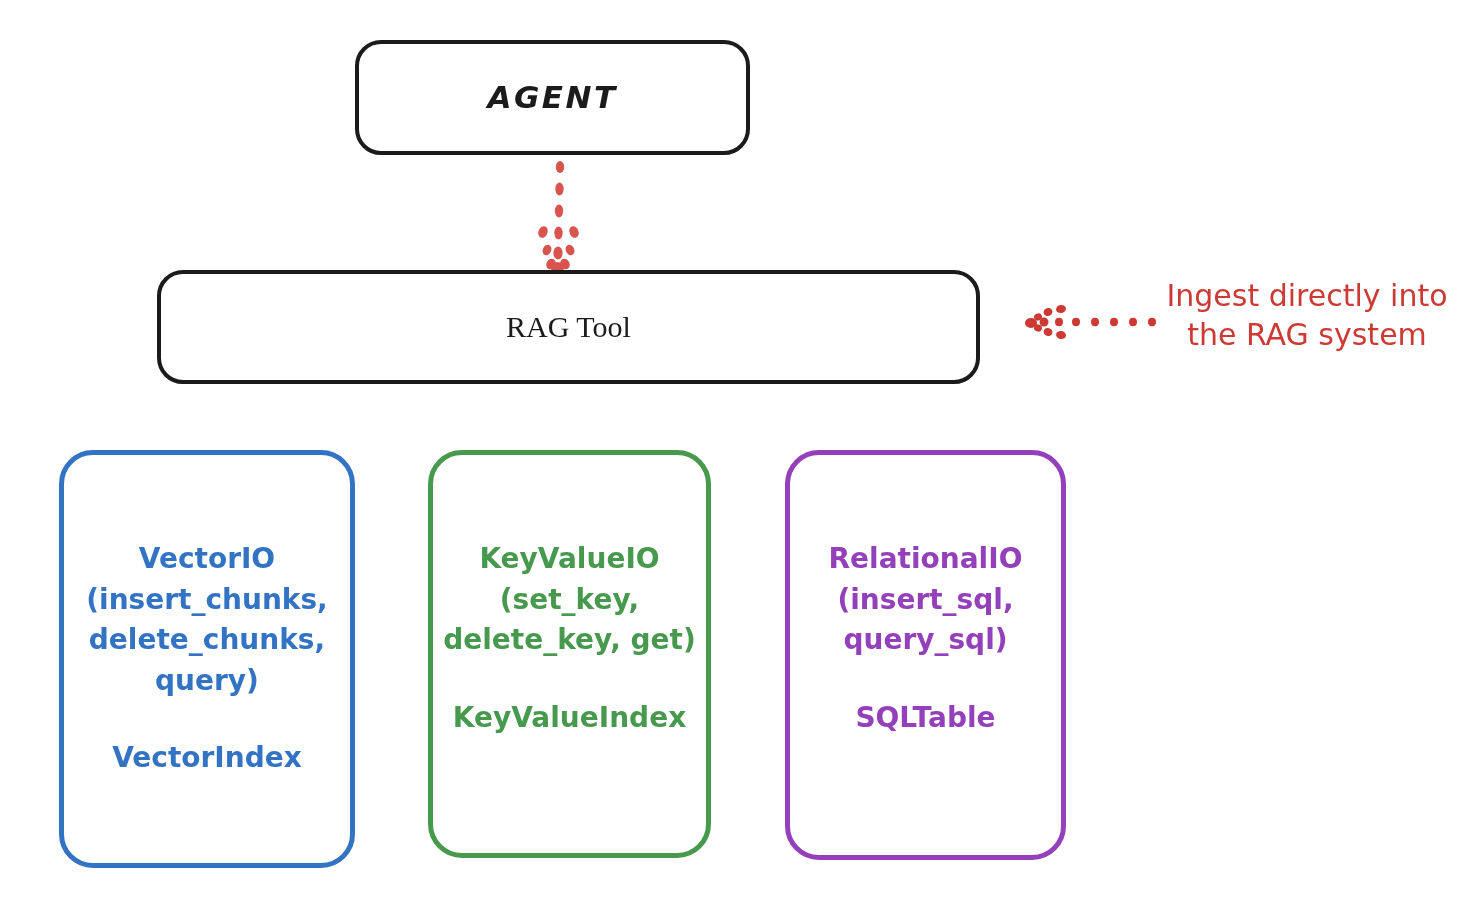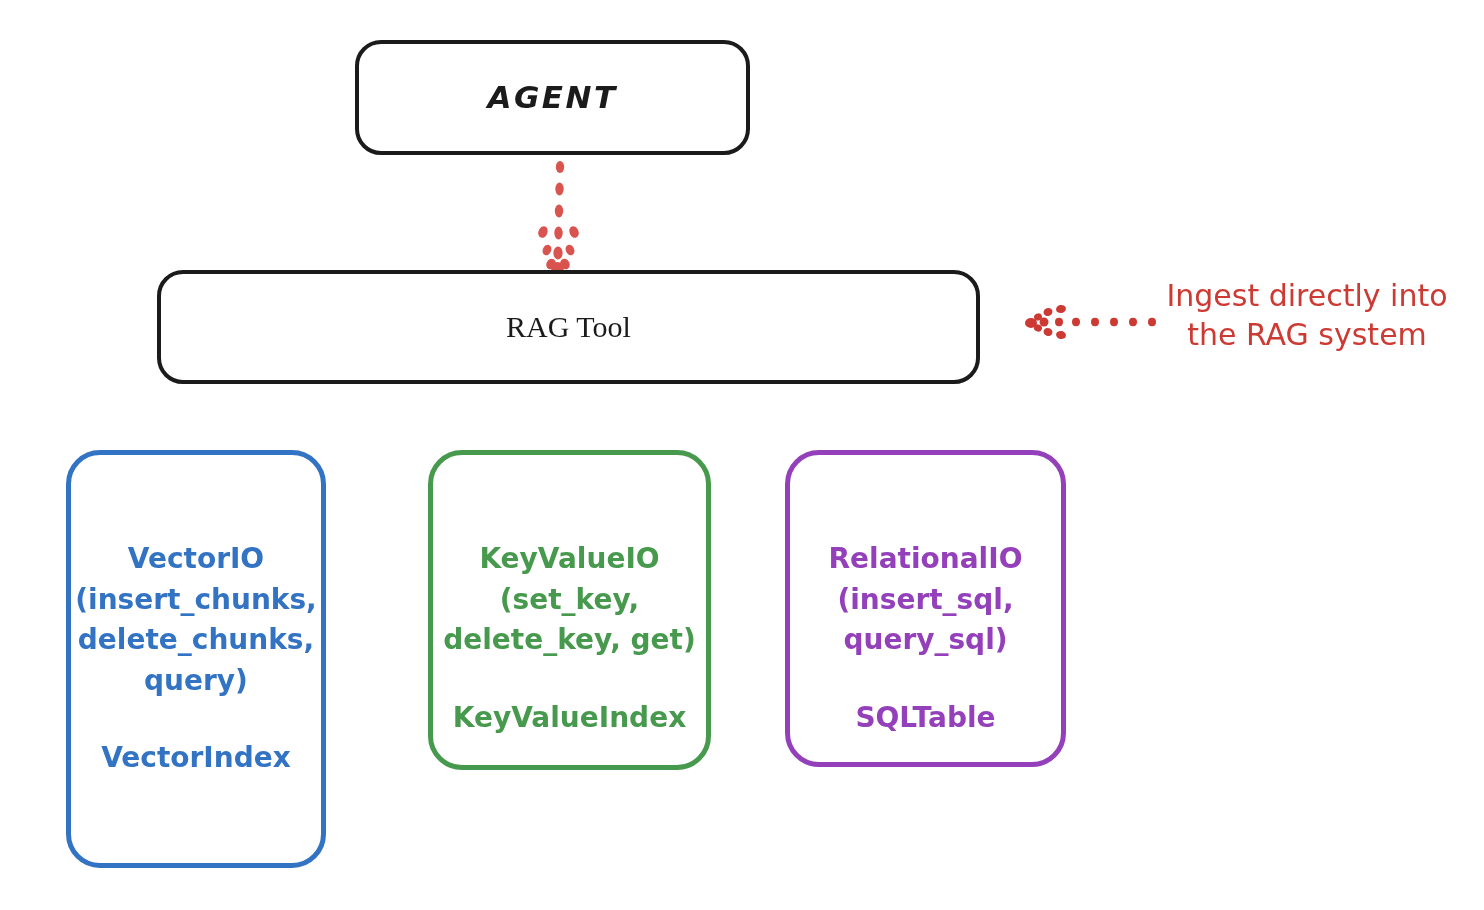--- a/index.html
+++ b/index.html
@@ -78,44 +78,44 @@
     font-weight: 600;
     line-height: 1.45;
   }
   .store .node-sublabel {
     font-size: 28px;
     font-weight: 700;
     margin-top: 40px;
   }
 
   #vector-io-node {
-    left: 66px;
+    left: 59px;
     top: 450px;
-    width: 260px;
+    width: 296px;
     height: 418px;
     border-color: #3373c4;
   }
   #vector-io-node .node-label,
   #vector-io-node .node-sublabel { color: #3373c4; }
 
   #key-value-io-node {
     left: 428px;
     top: 450px;
     width: 283px;
-    height: 320px;
+    height: 408px;
     border-color: #479a4d;
   }
   #key-value-io-node .node-label,
   #key-value-io-node .node-sublabel { color: #479a4d; }
 
   #relational-io-node {
     left: 785px;
     top: 450px;
     width: 281px;
-    height: 317px;
+    height: 410px;
     border-color: #9440bb;
   }
   #relational-io-node .node-label,
   #relational-io-node .node-sublabel { color: #9440bb; }
 
   
   .arrow-svg {
     position: absolute;
     overflow: visible;
   }

